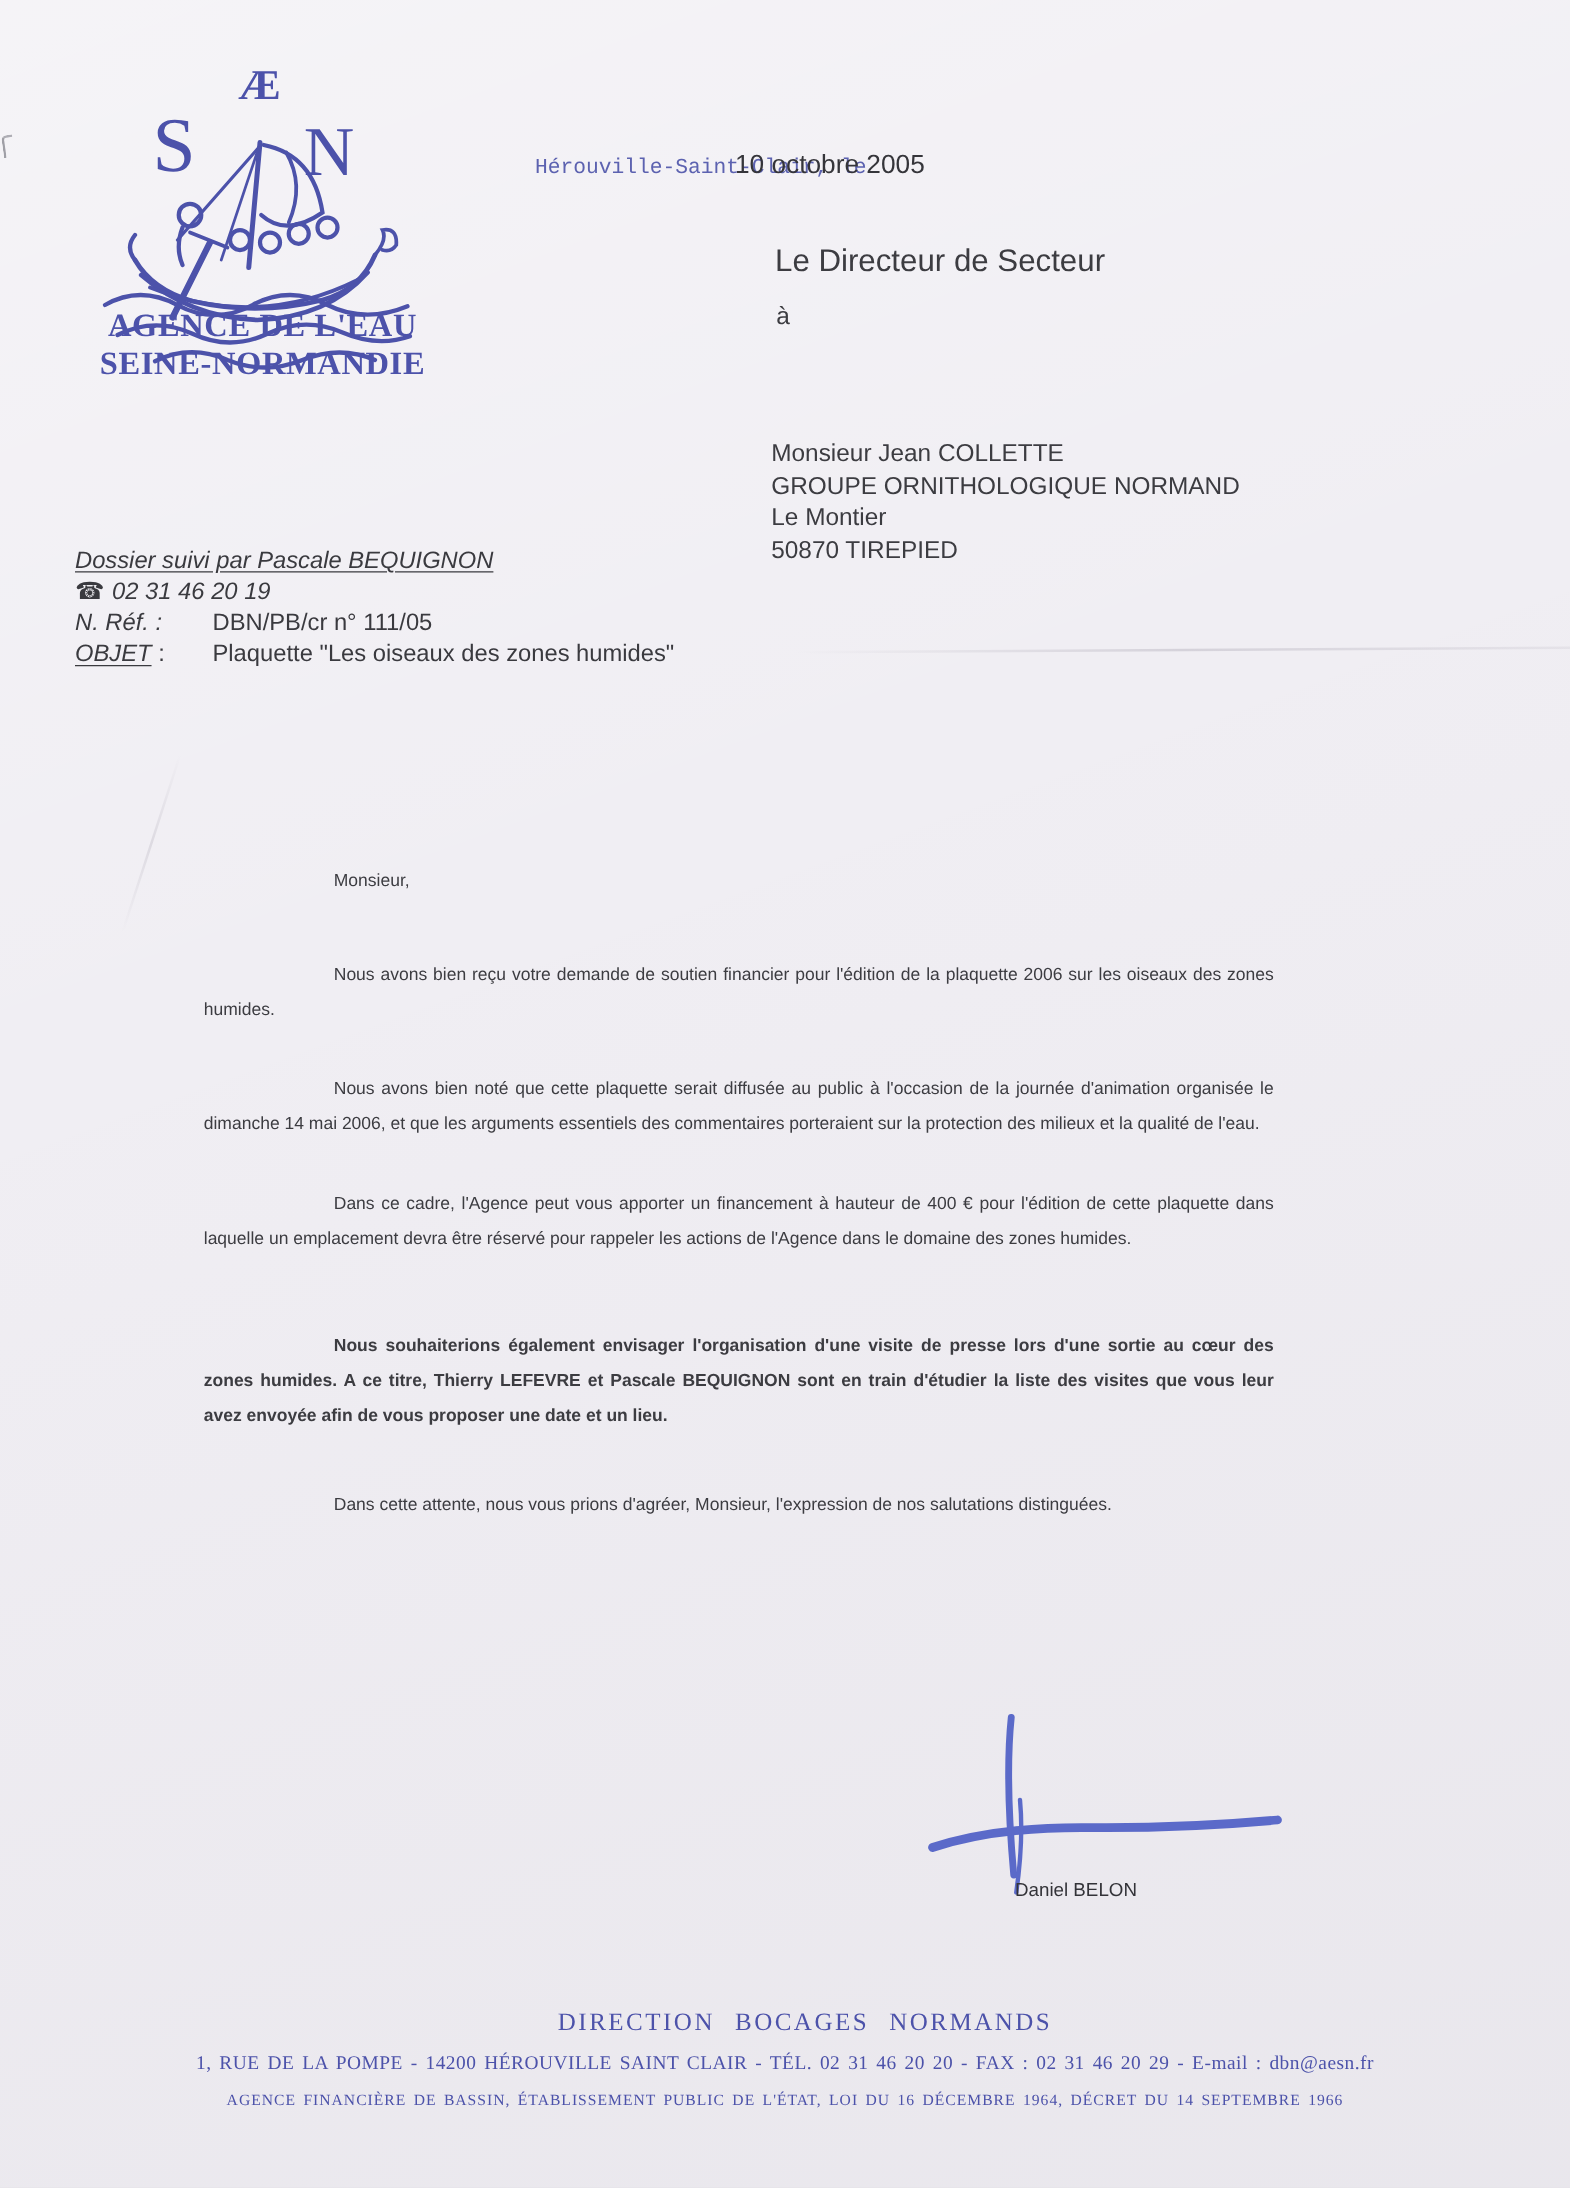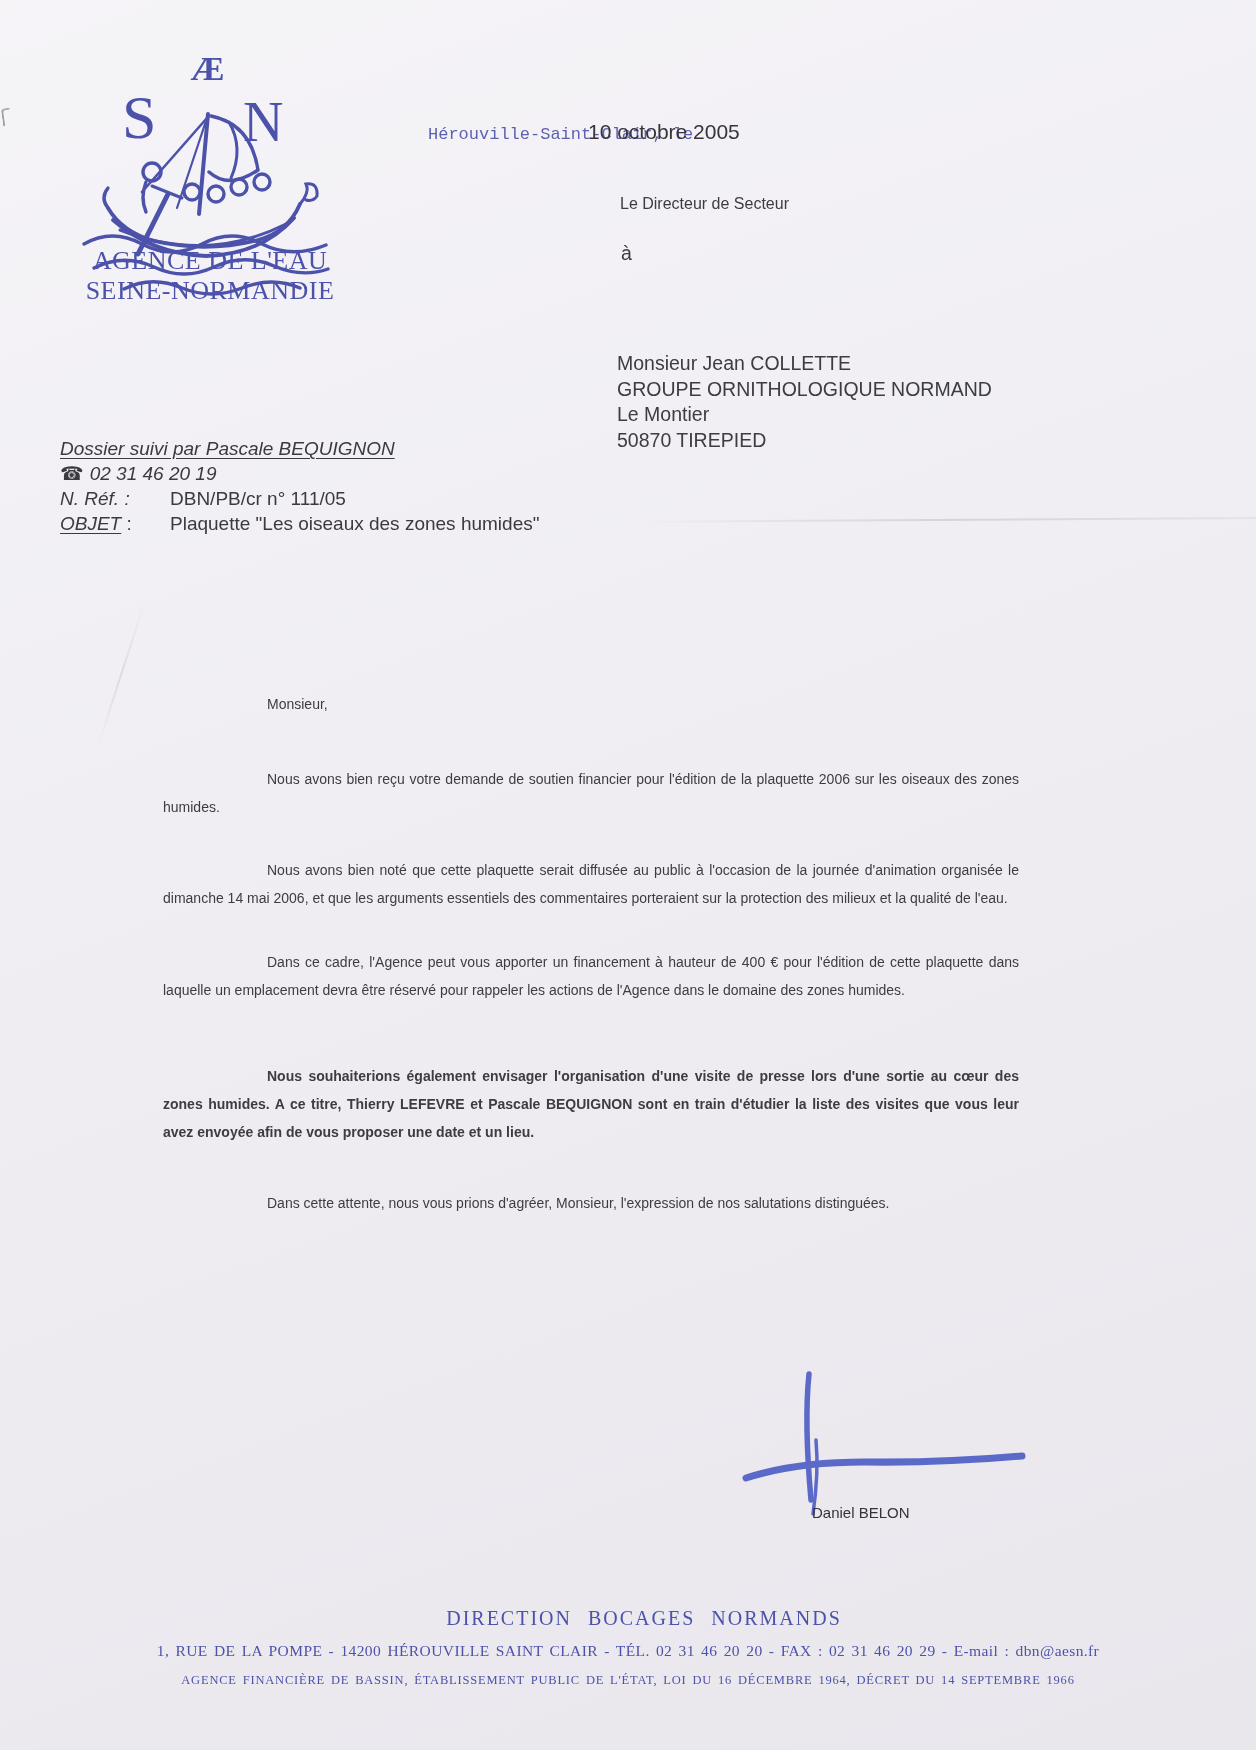--- a/index.html
+++ b/index.html
@@ -18,28 +18,28 @@
     background-image:linear-gradient(160deg, rgba(255,255,255,.35) 0%, rgba(0,0,0,0) 40%, rgba(120,115,130,.06) 100%);
     overflow:hidden;
     color:var(--body-text);
   }
   
   .logo{position:absolute;left:80px;top:48px;width:255px;height:270px;color:var(--ink);}
   .logo .ae{position:absolute;left:0;width:100%;top:2px;text-align:center;font-family:"Liberation Serif",serif;font-size:34px;font-weight:bold;}
   .logo .s{position:absolute;left:42px;top:34px;font-family:"Liberation Serif",serif;font-size:62px;}
   .logo .n{position:absolute;left:163px;top:42px;font-family:"Liberation Serif",serif;font-size:56px;}
   .logo svg{position:absolute;left:0;top:48px;}
-  .logo .org{position:absolute;left:-10px;width:280px;text-align:center;font-family:"Liberation Serif",serif;font-weight:normal;letter-spacing:.5px;font-size:26px;}
+  .logo .org{position:absolute;left:-10px;width:280px;text-align:center;font-family:"Liberation Serif",serif;font-weight:bold;letter-spacing:.5px;font-size:26px;}
   .logo .org1{top:198px;}
   .logo .org2{top:228px;}
   
   .place{position:absolute;left:428px;top:125px;font-family:Liberation Mono, monospace;font-size:17px;color:#5c62b0;}
   .date{position:absolute;left:588px;top:120px;font-size:21px;color:#35353a;}
   
-  .from-title{position:absolute;left:620px;top:195px;font-size:16px;}
+  .from-title{position:absolute;left:620px;top:195px;font-size:25px;}
   .to-word{position:absolute;left:621px;top:242px;font-size:19.5px;}
   .addr{position:absolute;left:617px;top:303px;font-size:19.5px;line-height:25.5px;margin-top:48px;}
   
   .refblock{position:absolute;left:60px;top:436px;font-size:19px;color:#3a3a3f;}
   .refblock .row{display:flex;line-height:25px;}
   .it{font-style:italic;}
   .ul{text-decoration:underline;text-underline-offset:3px;}
   .ref-label{width:110px;flex:0 0 110px;}
   .phone-ic{font-style:normal;margin-right:6px;}
   

